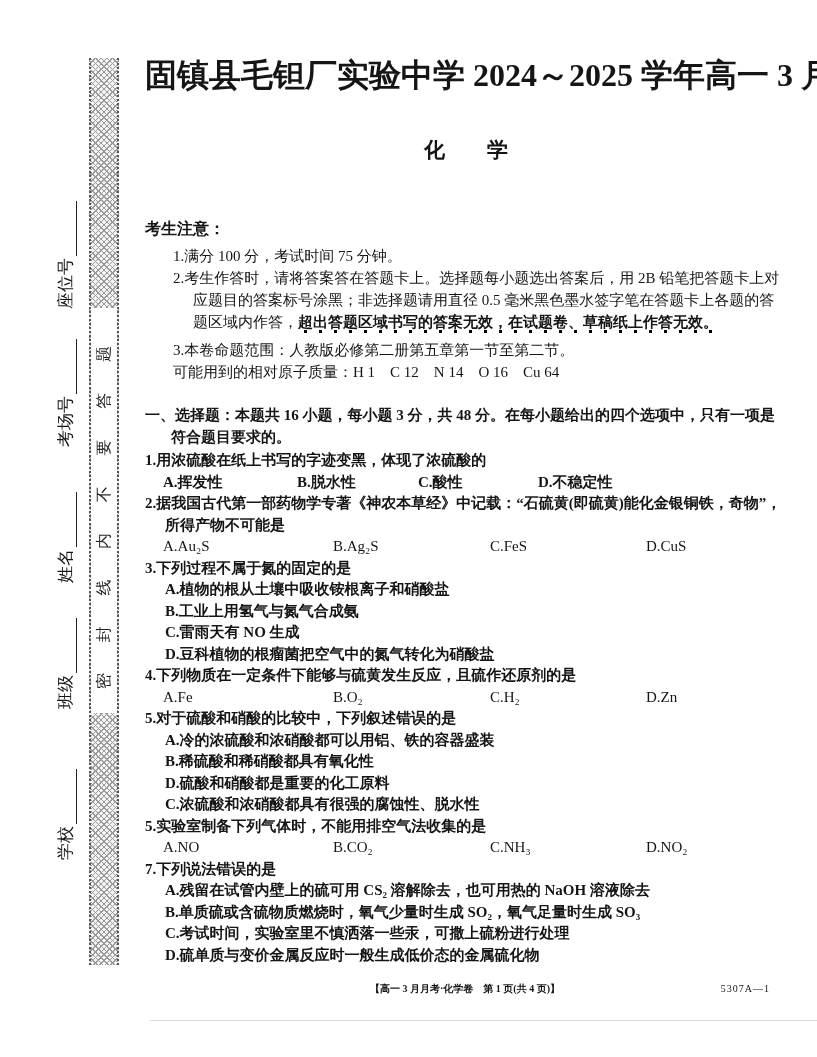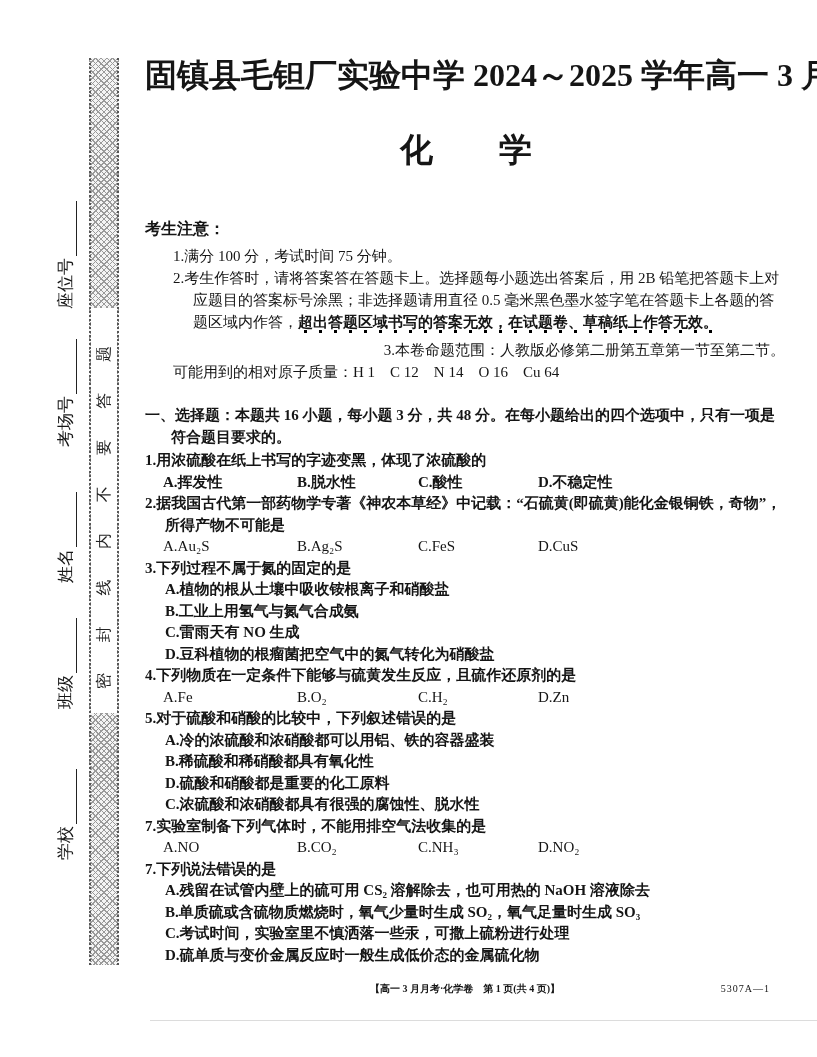--- a/index.html
+++ b/index.html
@@ -79,40 +79,40 @@
   .title {
     margin-top: 60px;
     font-size: 32px;
     line-height: 30px;
     font-weight: bold;
     text-align: center;
     white-space: nowrap;
   }
   .subject {
     margin-top: 42px;
-    font-size: 33px;
+    font-size: 21px;
     line-height: 36px;
     font-weight: bold;
     text-align: center;
     white-space: pre;
   }
   .notice-head {
     margin-top: 50px;
     font-size: 16px;
     line-height: 22px;
     font-weight: bold;
   }
   .notice {
     margin-top: 5px;
     margin-left: 28px;
     width: 612px;
     line-height: 22px;
   }
   .notice-item { padding-left: 20px; text-indent: -20px; }
-  .notice-item.gap-top { margin-top: 6px; text-align: right; }
+  .notice-item.gap-top { margin-top: 6px; }
   .emph {
     font-weight: bold;
     padding-bottom: 3px;
     background-image: repeating-linear-gradient(to right, #000 0, #000 3px, transparent 3px, transparent 15px);
     background-size: 100% 3px;
     background-repeat: no-repeat;
     background-position: 6px bottom;
   }
   .section-head {
     margin-top: 22px;
@@ -122,21 +122,21 @@
     text-indent: -26px;
   }
   .questions { margin-top: 2px; line-height: 21.5px; }
   .stem { padding-left: 20px; text-indent: -20px; font-weight: bold; }
   .opts-row {
     display: grid;
     grid-template-columns: 134px 121px 120px auto;
     padding-left: 18px;
   }
   .opts-row.cn { font-weight: bold; }
-  .opts-row.formula { font-weight: normal; }
+  .opts-row.formula { font-weight: normal; gap: 36px; }
   .opt-line { padding-left: 20px; font-weight: bold; }
 
   
   .footer {
     position: absolute;
     left: 145px; top: 978px;
     width: 640px; height: 22px;
     font-size: 10px;
     line-height: 22px;
   }
@@ -258,21 +258,21 @@
 
       <div>
         <p class="stem">5.对于硫酸和硝酸的比较中，下列叙述错误的是</p>
         <p class="opt-line">A.冷的浓硫酸和浓硝酸都可以用铝、铁的容器盛装</p>
         <p class="opt-line">B.稀硫酸和稀硝酸都具有氧化性</p>
         <p class="opt-line">D.硫酸和硝酸都是重要的化工原料</p>
         <p class="opt-line">C.浓硫酸和浓硝酸都具有很强的腐蚀性、脱水性</p>
       </div>
 
       <div>
-        <p class="stem">7.实验室制备下列气体时，不能用排空气法收集的是</p>
+        <p class="stem">5.实验室制备下列气体时，不能用排空气法收集的是</p>
         <div class="opts-row formula">
           <span>A.NO</span>
           <span>B.CO₂</span>
           <span>C.NH₃</span>
           <span>D.NO₂</span>
         </div>
       </div>
 
       <div>
         <p class="stem">7.下列说法错误的是</p>

